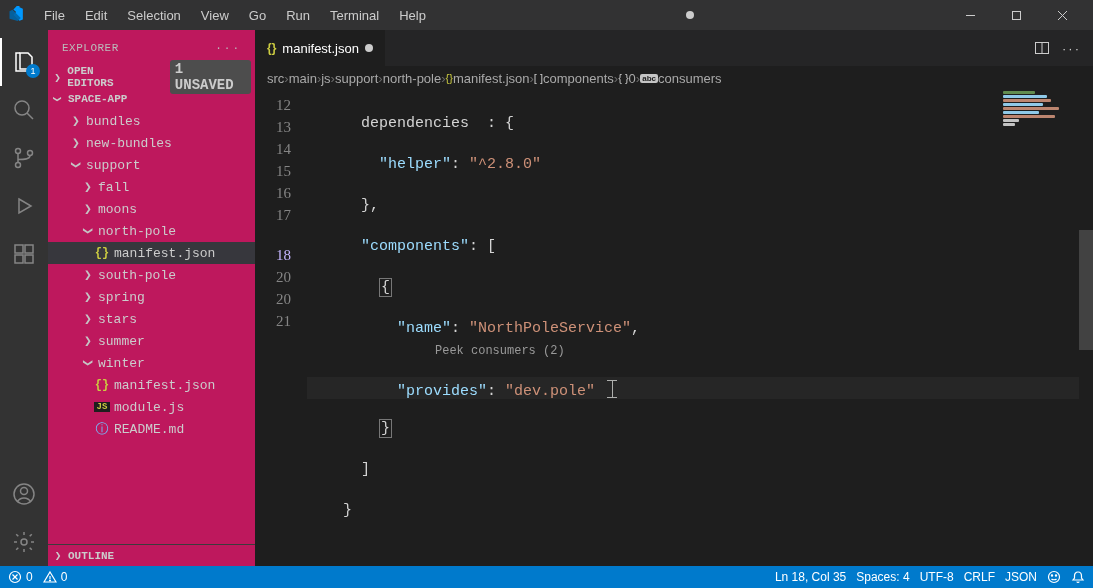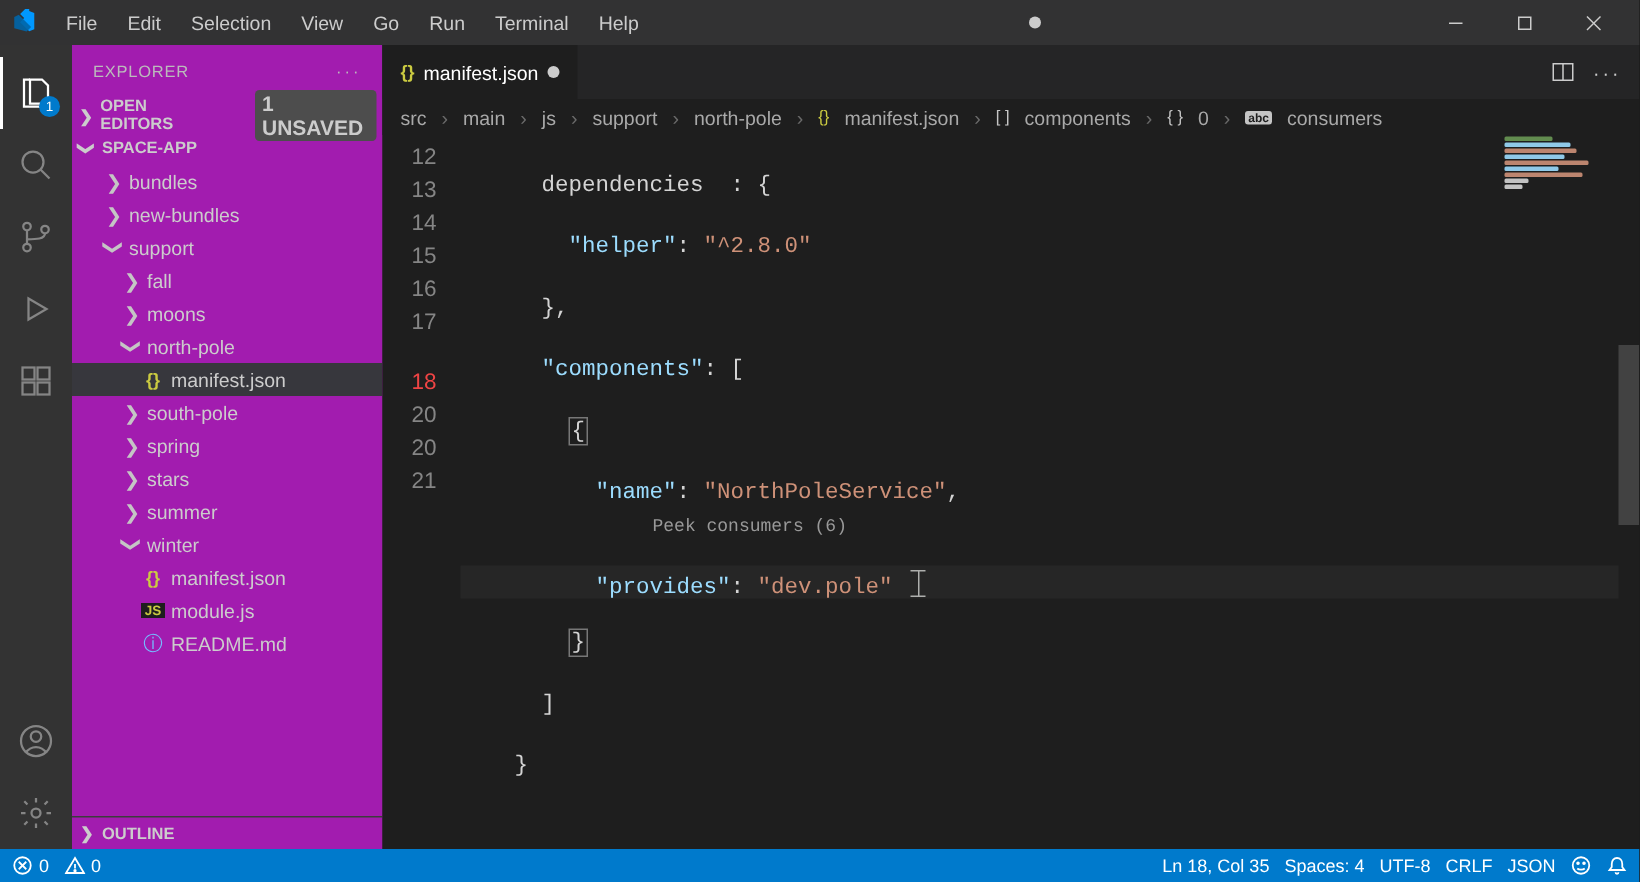--- a/index.html
+++ b/index.html
@@ -57,23 +57,24 @@
   position: absolute; bottom: 8px; right: 8px;
   background: #007acc; color: #fff; border-radius: 8px;
   font-size: 9px; min-width: 14px; height: 14px;
   display: flex; align-items: center; justify-content: center; padding: 0 3px;
 }
 .activity-spacer { flex: 1; }
 
 
 .sidebar {
   width: 207px;
-  background: #a21caf;
+  background: #be185d;
   display: flex; flex-direction: column;
   overflow: hidden;
+  font-family: Liberation Mono, monospace;
 }
 .sidebar-header {
   height: 36px; display: flex; align-items: center; justify-content: space-between;
   padding: 0 14px; font-size: 11px; letter-spacing: 0.5px; color: #bbbbbb;
 }
 .section-header {
   height: 22px; display: flex; align-items: center; padding: 0 4px;
   font-size: 11px; font-weight: 700; color: #cccccc; gap: 4px;
 }
 .chev { width: 12px; height: 12px; display: inline-flex; align-items: center; justify-content: center; }
@@ -99,35 +100,35 @@
 .tab {
   display: flex; align-items: center; gap: 6px; padding: 0 12px;
   background: #1e1e1e; border-right: 1px solid #252526; color: #ffffff;
 }
 .tab-dot { width: 8px; height: 8px; border-radius: 50%; background: #cccccc; }
 .tabs-spacer { flex: 1; }
 .tabs-actions { display: flex; align-items: center; gap: 12px; padding: 0 12px; color: #cccccc; }
 
 
 .breadcrumbs {
-  height: 24px; display: flex; align-items: center; gap: 10px;
+  height: 24px; display: flex; align-items: center; gap: 0;
   padding: 0 12px; font-size: 13px; color: #a9a9a9; background: #1e1e1e;
   flex-wrap: nowrap; overflow: hidden;
 }
 .bc-sep { color: #6a6a6a; }
 .bc-icon { display: inline-flex; align-items: center; }
 
 
 .code-wrap { flex: 1; display: flex; overflow: hidden; position: relative; }
 .gutter {
   width: 52px; text-align: right; padding: 4px 16px 0 0;
-  font-family: Liberation Sans, sans-serif; font-size: 15px; color: #858585;
+  font-family: Liberation Serif, serif; font-size: 15px; color: #858585;
   line-height: 22px;
 }
-.gutter .current { color: #ef4444; }
+.gutter .current { color: #c4b5fd; }
 .code {
   flex: 1; font-family: Consolas, "Courier New", monospace; font-size: 15px;
   line-height: 22px; padding-top: 4px; color: #d4d4d4;
   position: relative;
 }
 .code .line { white-space: pre; height: 22px; margin-top: 19px; }
 .code .line.current { background: rgba(255,255,255,0.04); }
 .tok-key { color: #9cdcfe; }
 .tok-str { color: #ce9178; }
 .tok-pun { color: #d4d4d4; }
@@ -398,21 +399,21 @@
           <div>20</div>
           <div>21</div>
         </div>
       <div class="code" id="code">
           <div class="line"><span>      </span><span class="tok-pun">dependencies</span><span class="tok-pun">  : {</span></div>
           <div class="line"><span>        </span><span class="tok-key">"helper"</span><span class="tok-pun">: </span><span class="tok-str">"^2.8.0"</span></div>
           <div class="line"><span class="tok-pun">      },</span></div>
           <div class="line"><span>      </span><span class="tok-key">"components"</span><span class="tok-pun">: [</span></div>
           <div class="line"><span>        </span><span class="tok-pun bracket-box">{</span></div>
           <div class="line"><span>          </span><span class="tok-key">"name"</span><span class="tok-pun">: </span><span class="tok-str">"NorthPoleService"</span><span class="tok-pun">,</span></div>
-          <div class="codelens">Peek consumers (6)</div>
+          <div class="codelens">Peek consumers (2)</div>
           <div class="line current"><span>          </span><span class="tok-key">"provides"</span><span class="tok-pun">: </span><span class="tok-str">"dev.pole"</span><span class="cursor-i"><span></span></span></div>
           <div class="line"><span>        </span><span class="tok-pun bracket-box">}</span></div>
           <div class="line"><span class="tok-pun">      ]</span></div>
           <div class="line"><span class="tok-pun">    }</span></div>
         </div>
       <div class="minimap">
         <div class="mline" style="background:#6a9955;width:40%"></div>
         <div class="mline" style="background:#9cdcfe;width:55%"></div>
         <div class="mline" style="background:#ce9178;width:60%"></div>
         <div class="mline" style="background:#9cdcfe;width:50%"></div>

